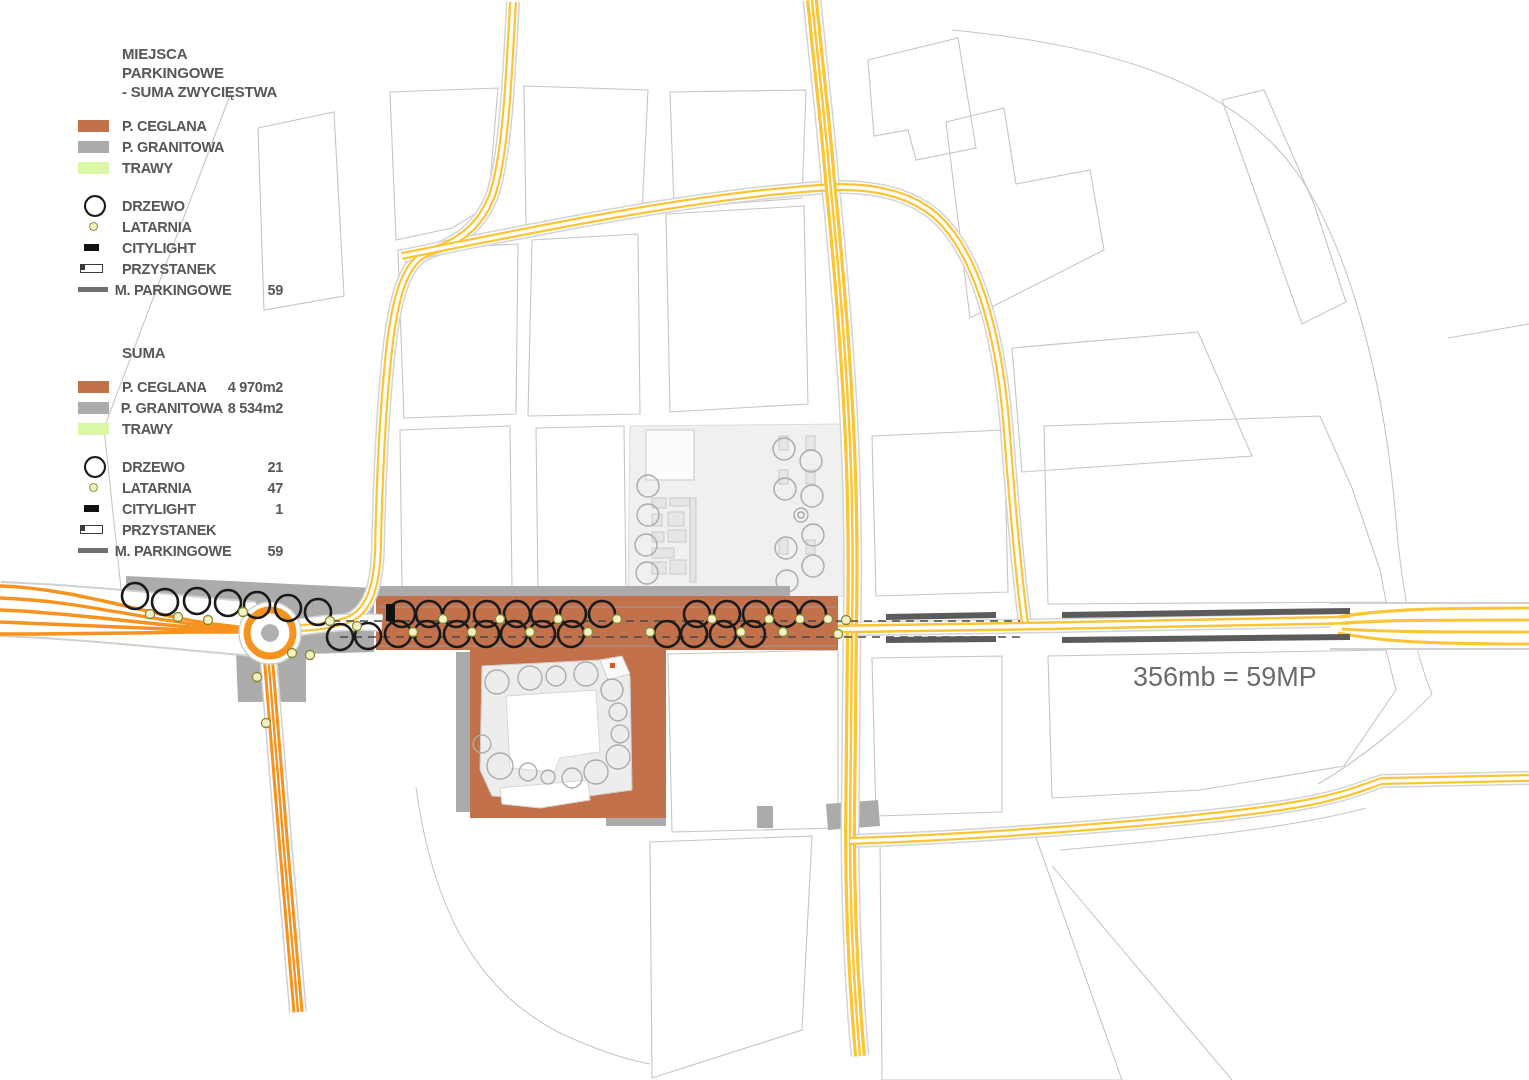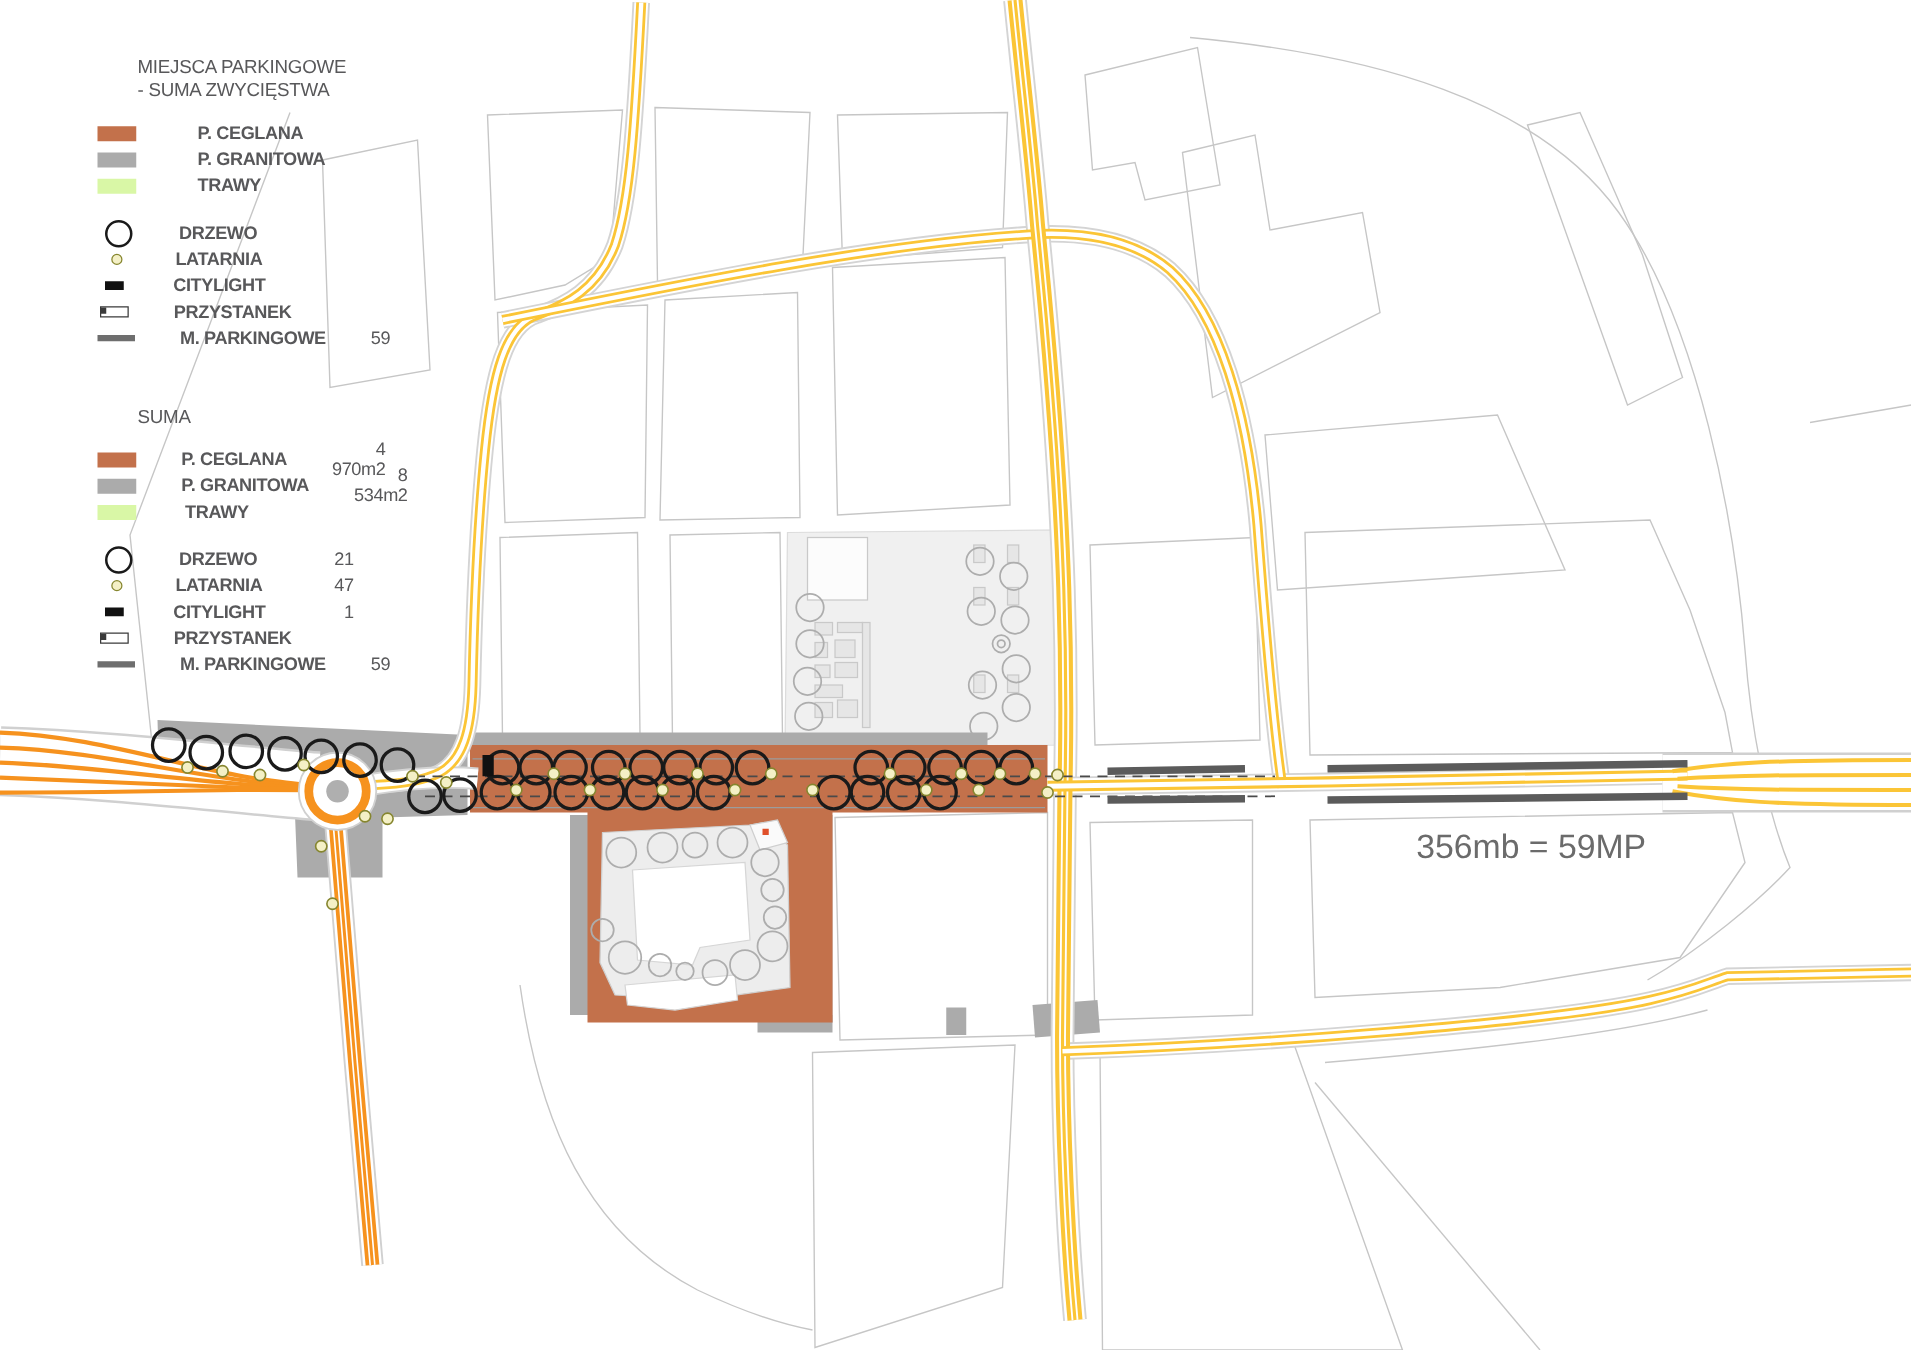--- a/index.html
+++ b/index.html
@@ -2,25 +2,25 @@
 <html><head>
 <meta charset="utf-8">
 <style>
   html,body{margin:0;padding:0;background:#ffffff;}
   body{font-family:"Liberation Sans", sans-serif;}
   .stage{position:relative;width:1529px;height:1080px;overflow:hidden;background:#fff;}
   .stage svg{position:absolute;left:0;top:0;}
 
   
   .legend{position:absolute;left:78px;top:44px;width:205px;color:#58585a;z-index:5;}
-  .legend .ltitle{font-size:15px;font-weight:normal;line-height:19px;letter-spacing:-0.2px;margin-left:32px;}
-  .lrow{display:flex;align-items:center;height:21px;gap:36px;}
+  .legend .ltitle{font-size:15px;font-weight:bold;line-height:19px;letter-spacing:-0.2px;margin-left:44px;}
+  .lrow{display:flex;align-items:center;height:21px;}
   .lrow .ic{width:44px;display:flex;align-items:center;justify-content:flex-start;}
   .lrow .lbl{flex:1;font-size:14.5px;font-weight:bold;letter-spacing:-0.3px;white-space:nowrap;}
-  .lrow .val{width:62px;text-align:right;font-size:14.5px;font-weight:normal;letter-spacing:-0.3px;}
+  .lrow .val{width:62px;text-align:right;font-size:14.5px;font-weight:bold;letter-spacing:-0.3px;}
   .swatch{width:31px;height:12px;display:inline-block;}
   .tree-ic{width:18px;height:18px;border:2.4px solid #1a1a1a;border-radius:50%;display:inline-block;margin-left:6px;}
   .lant-ic{width:7px;height:7px;border:1.5px solid #86862f;background:#f4f0c6;border-radius:50%;display:inline-block;margin-left:11px;}
   .city-ic{width:15px;height:7px;background:#111;display:inline-block;margin-left:6px;}
   .bus-ic{width:21px;height:7px;border:1.4px solid #3a3a3a;background:#fff;display:inline-block;margin-left:2px;position:relative;}
   .bus-ic i{position:absolute;left:-1px;top:0px;width:5px;height:5px;background:#3a3a3a;}
   .pline-ic{width:30px;height:4.5px;background:#6e6e6e;display:inline-block;}
   .g16{height:14px;} .g22{height:17px;} .g44{height:43px;}
 </style>
 </head>

